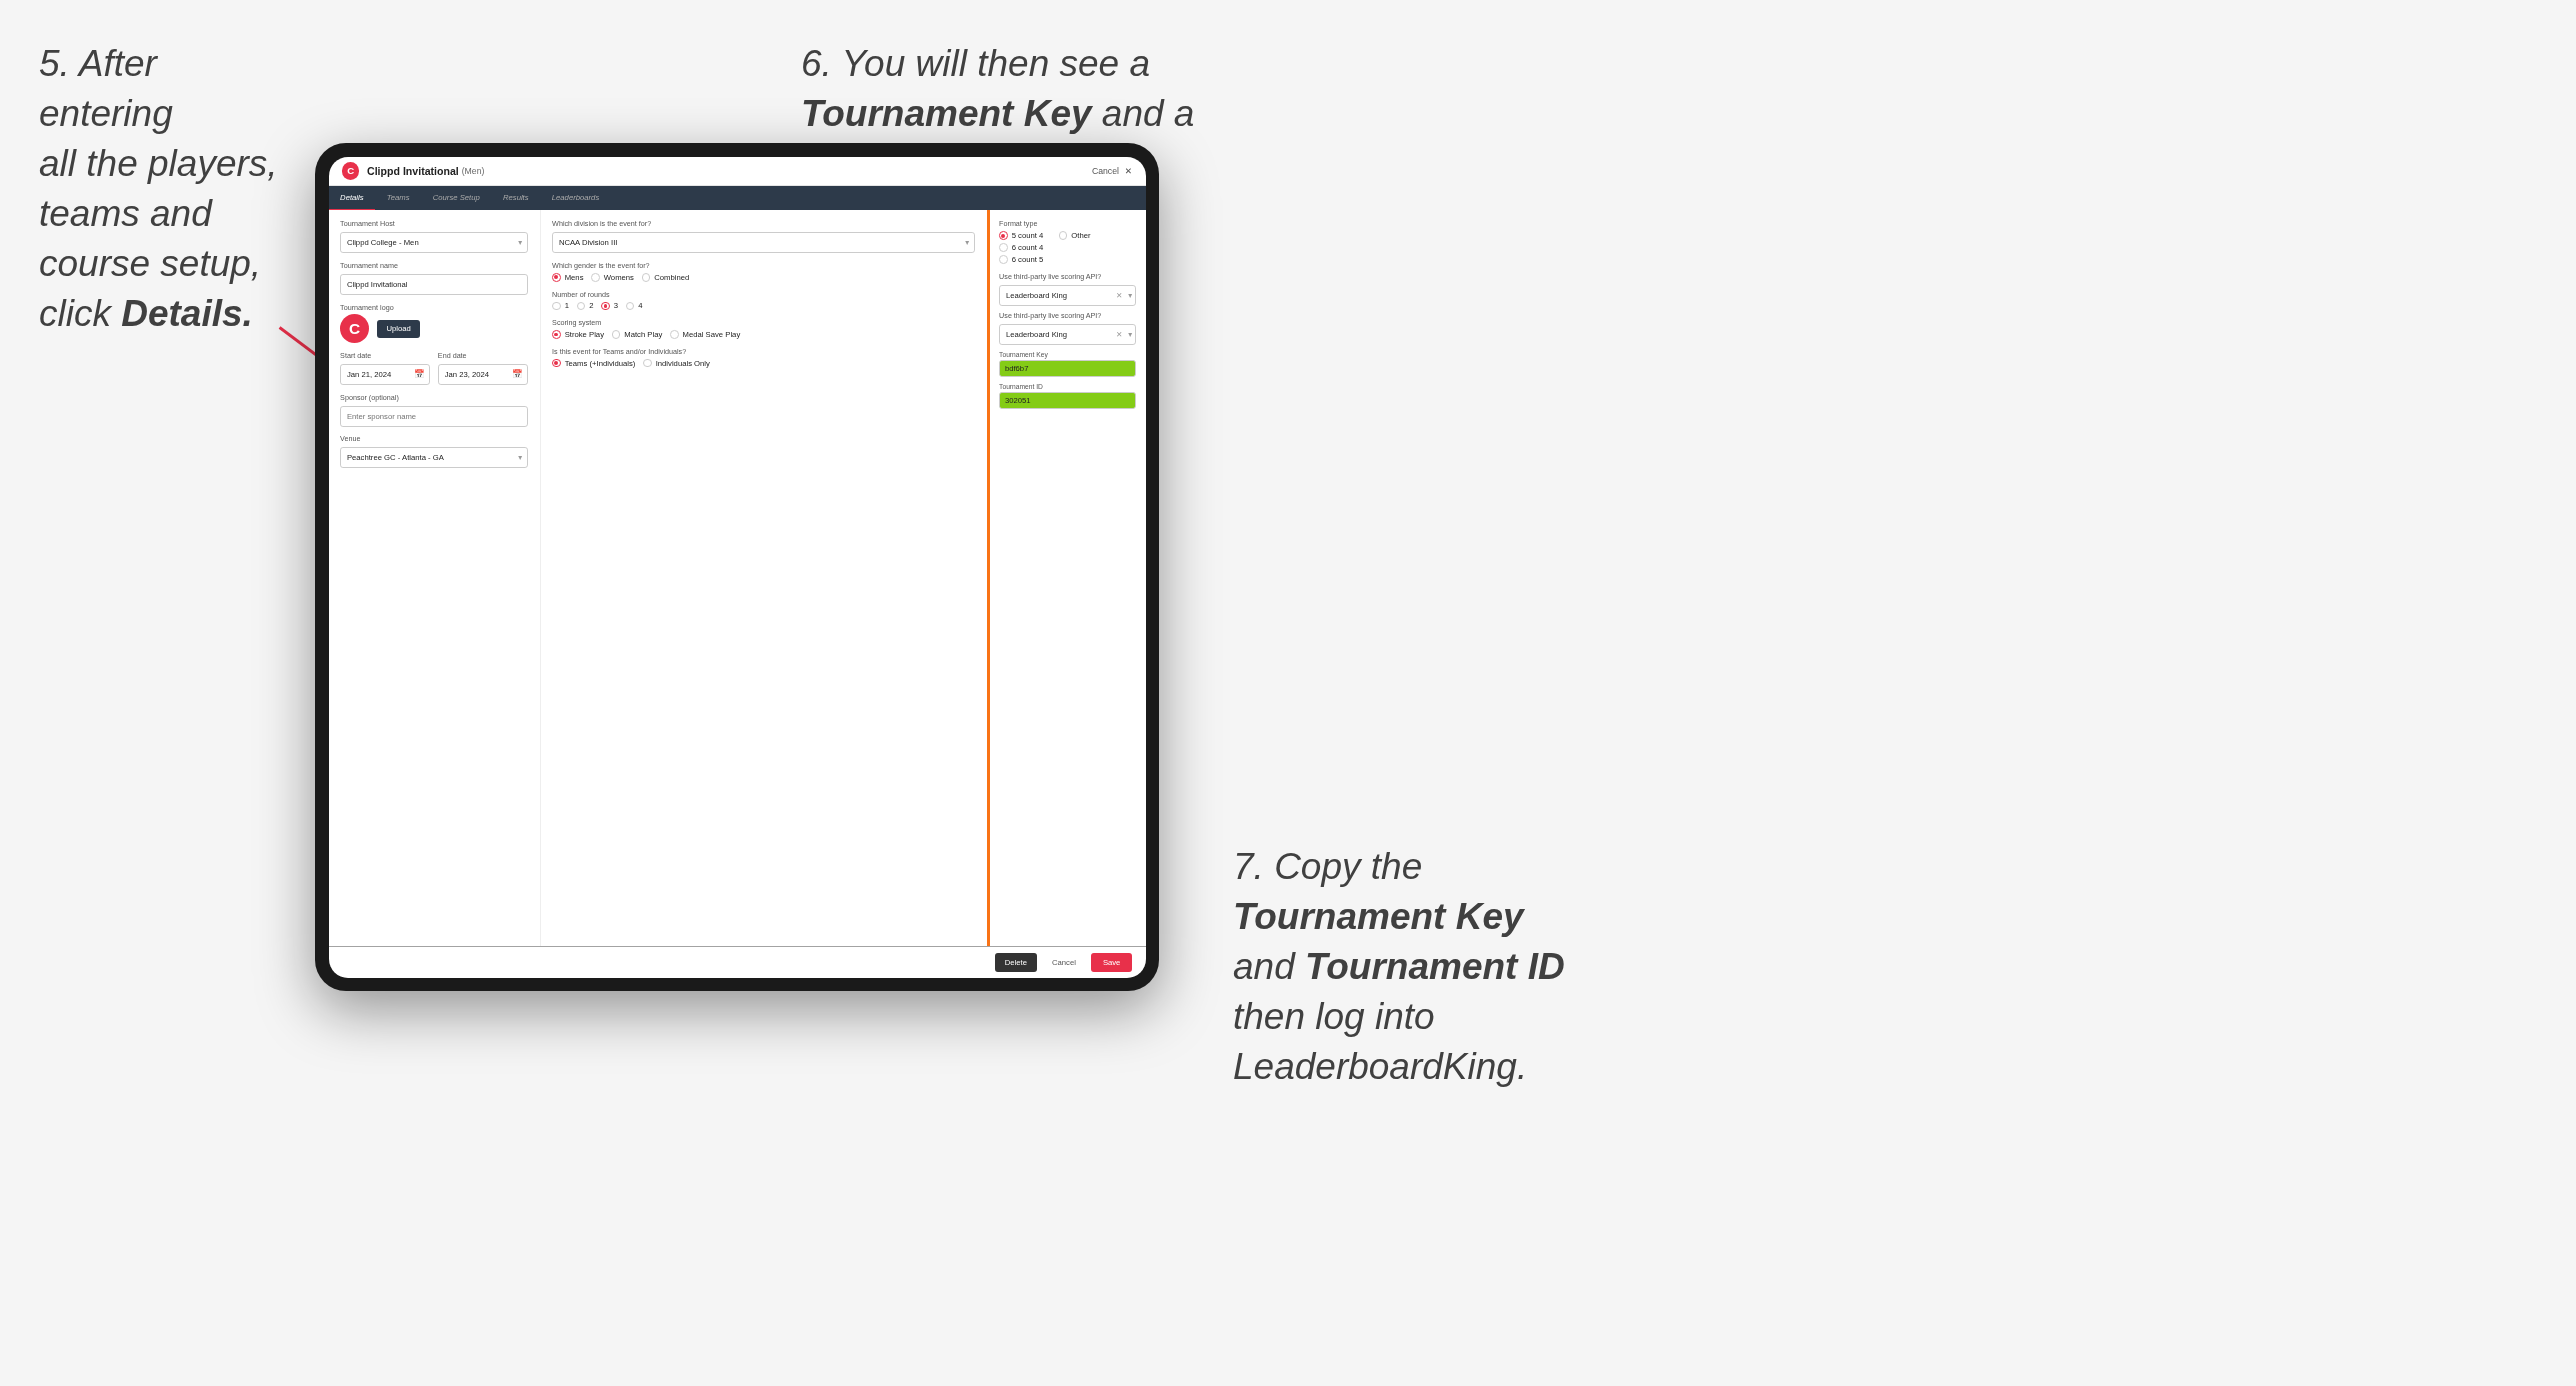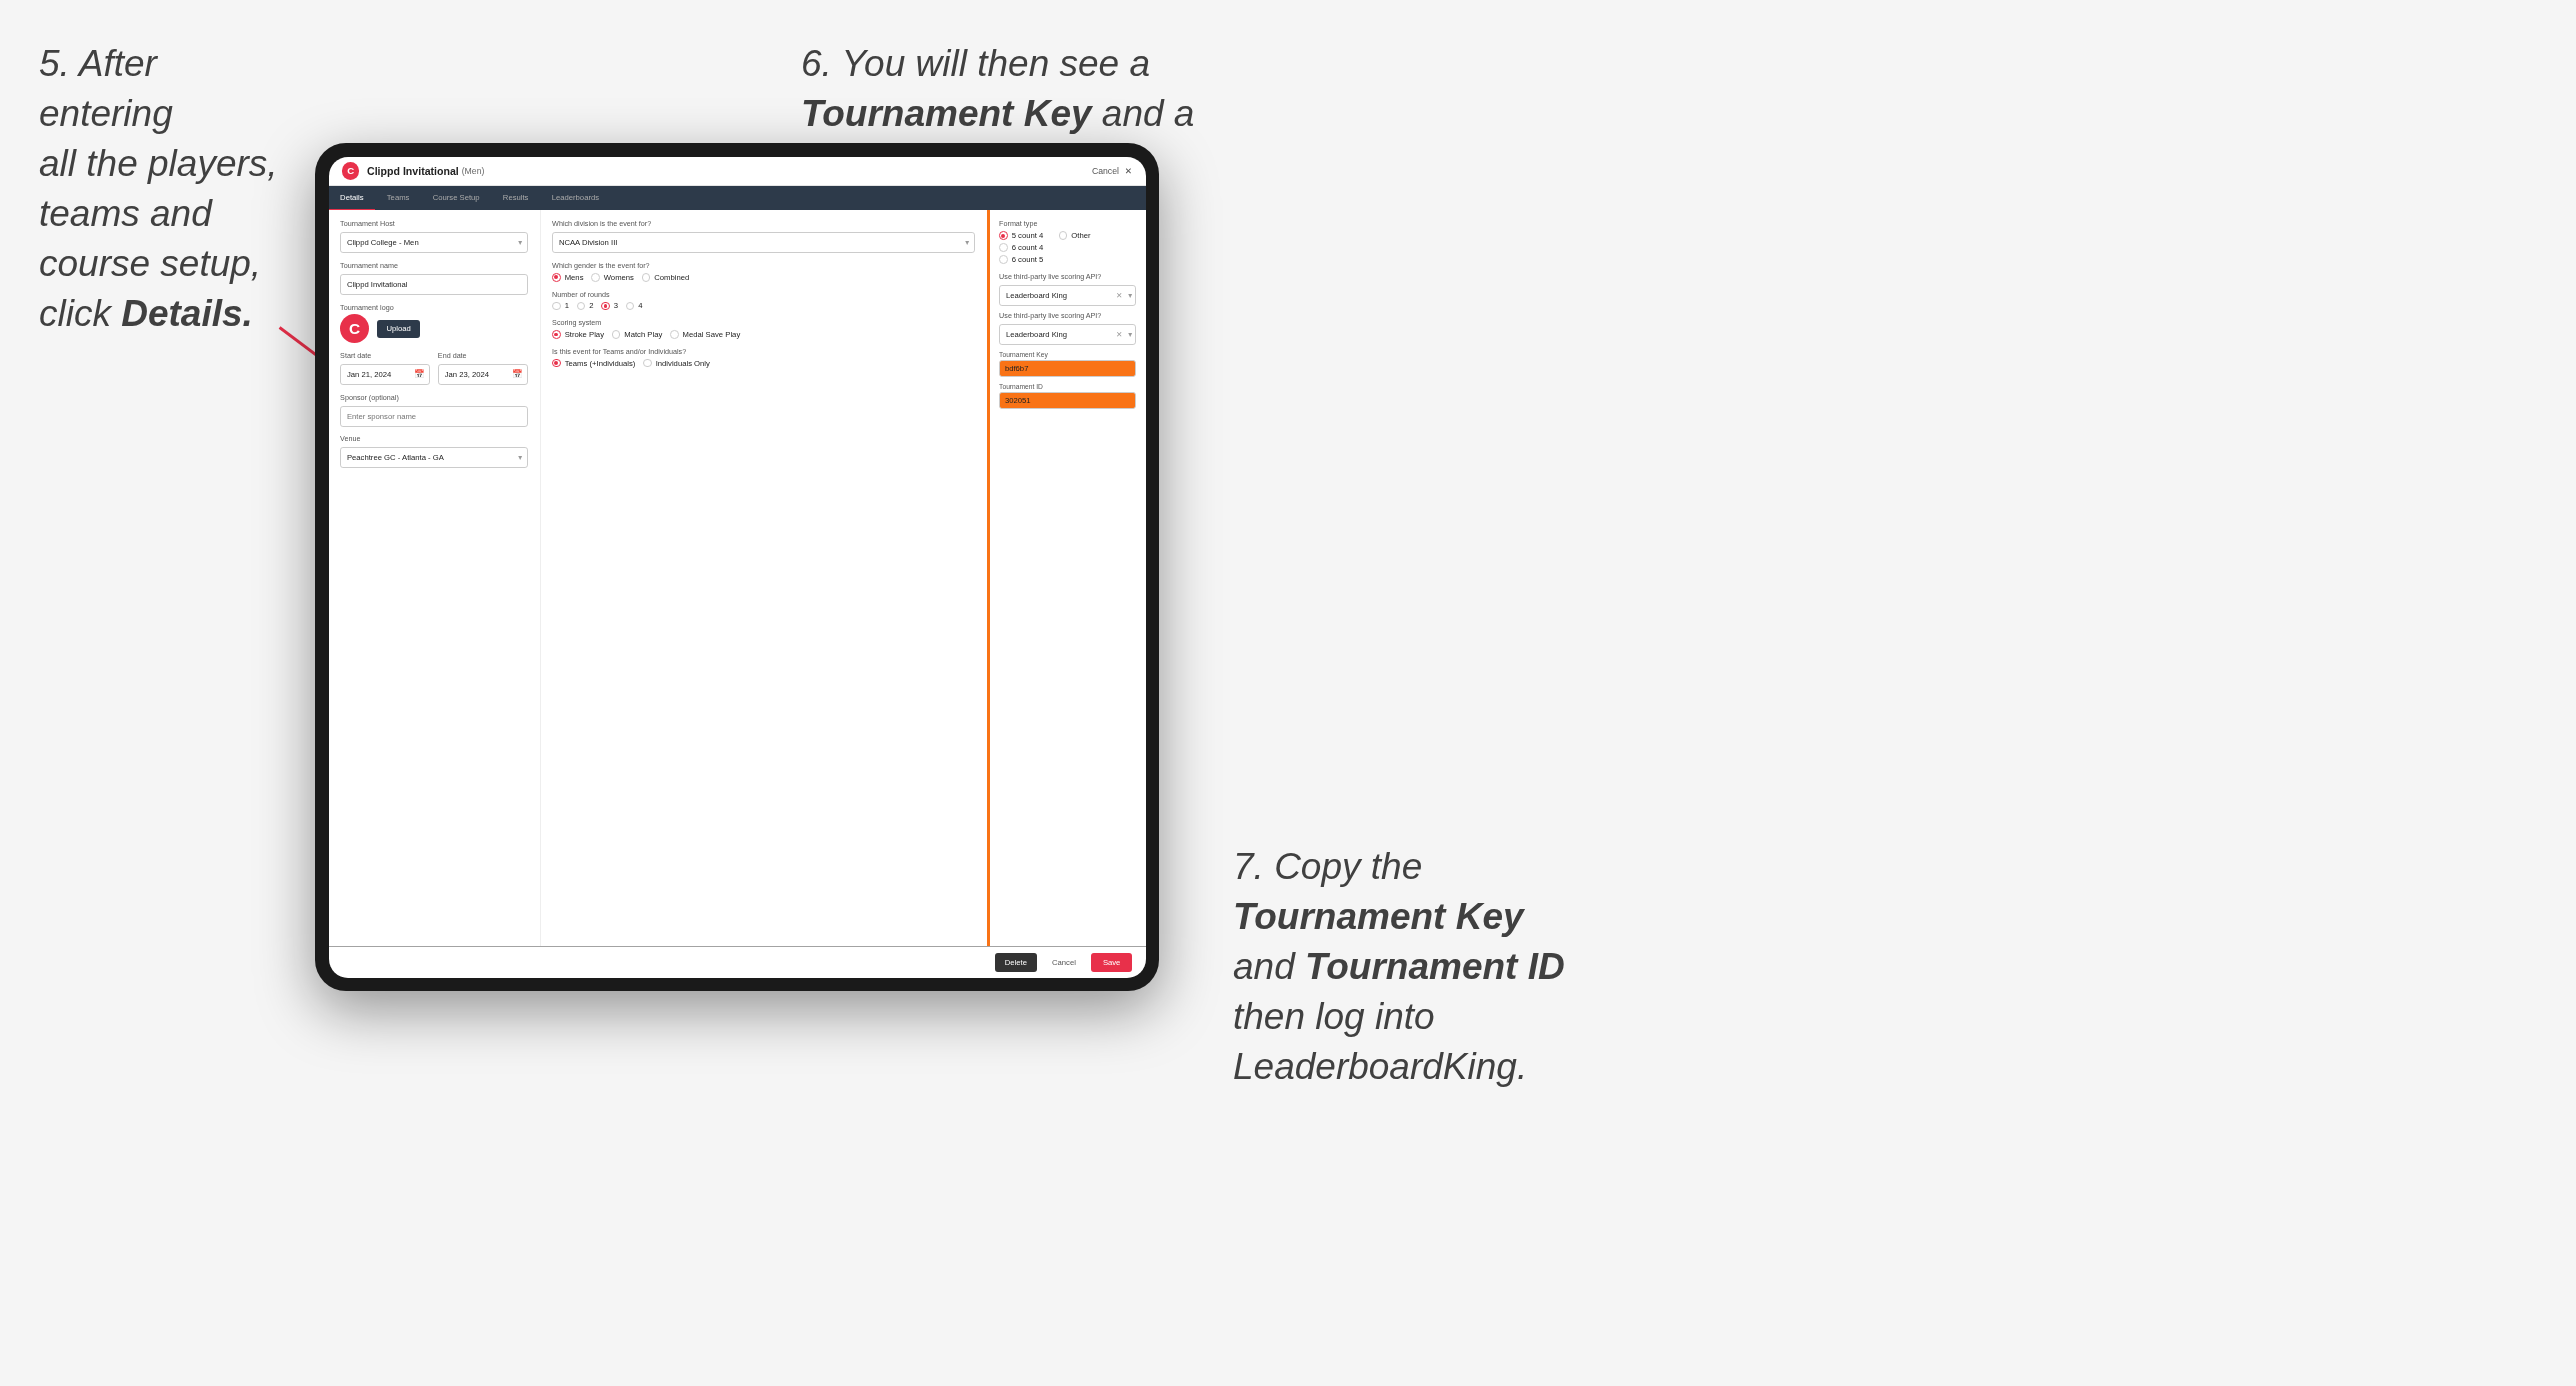--- a/index.html
+++ b/index.html
@@ -159,20 +159,21 @@
       font-size: 9.6px;
       font-weight: 800;
       margin-right: 7.7px;
     }
 
     
     .tab-bar {
       display: flex;
       background: #2d3a4a;
       flex-shrink: 0;
+      font-style: italic;
     }
 
     .tab-item {
       padding: 6.7px 11.6px;
       font-size: 7.7px;
       color: #aaa;
       cursor: pointer;
     }
 
     .tab-item.active {
@@ -384,21 +385,21 @@
       color: #555;
       margin-bottom: 1.9px;
     }
 
     .key-value {
       font-size: 7.7px;
       color: #222;
       border: 1px solid #ccc;
       border-radius: 2.9px;
       padding: 2.9px 4.8px;
-      background: #f97316;
+      background: #84cc16;
       min-height: 17.3px;
     }
 
     
     .bottom-bar {
       display: flex;
       align-items: center;
       justify-content: flex-end;
       padding: 5.8px 13.5px;
       border-top: 1px solid #a3a3a3;

